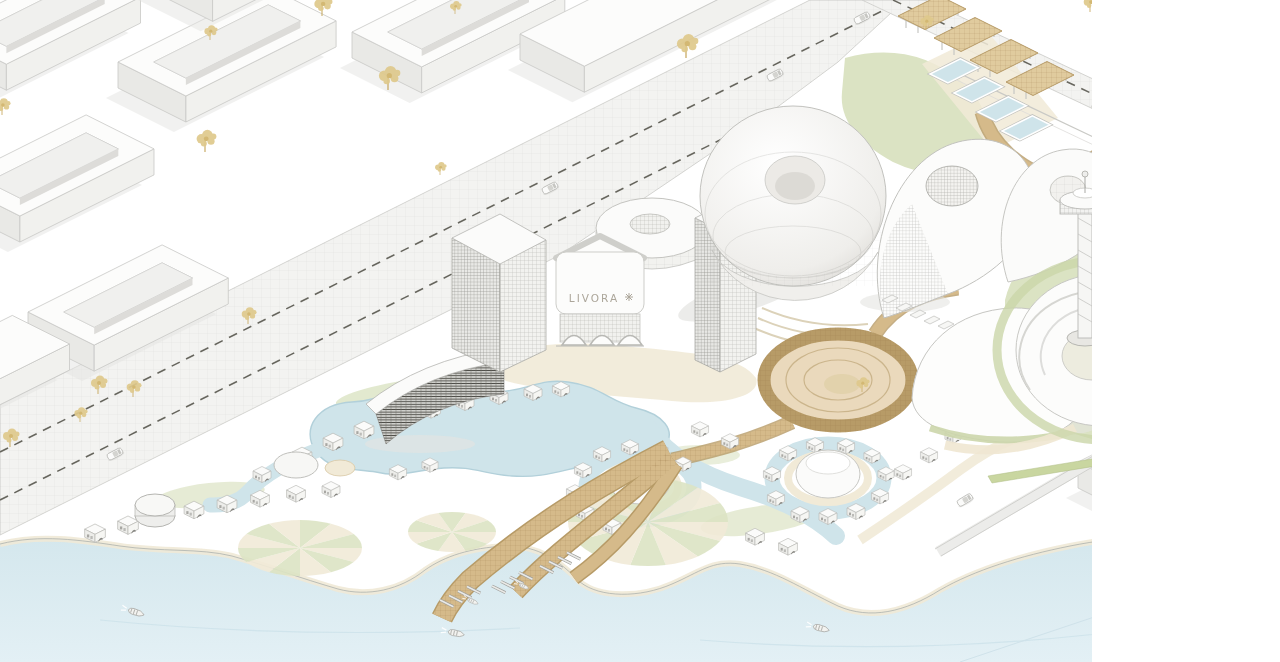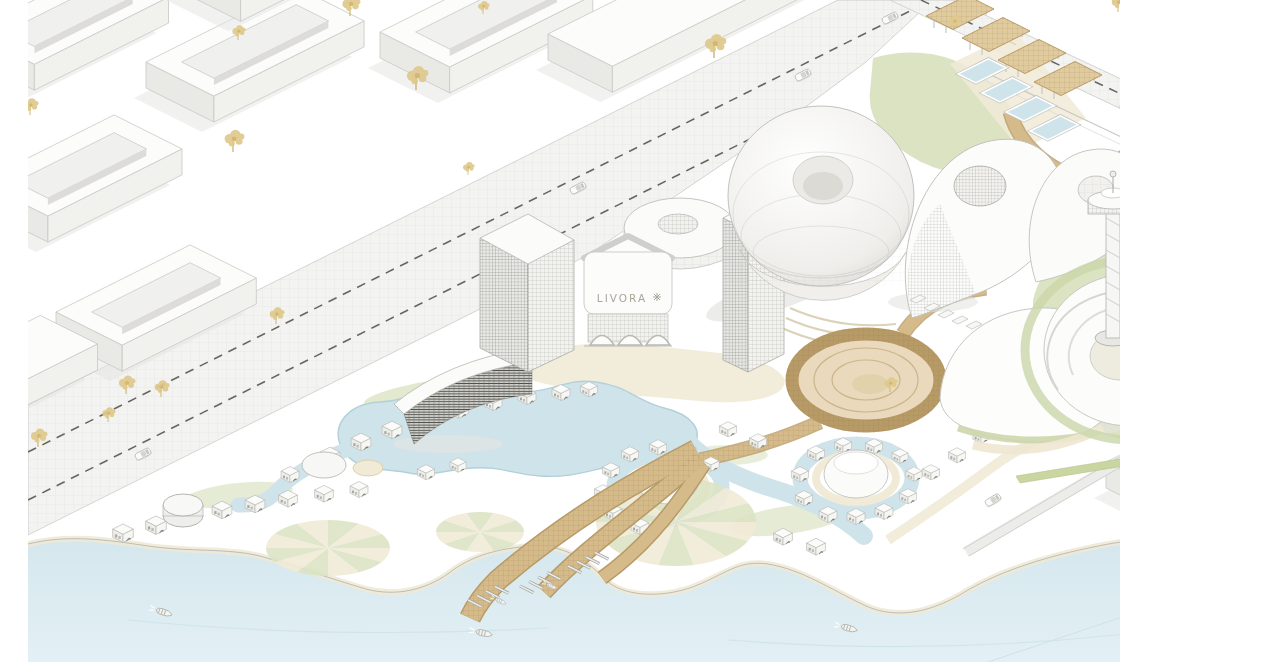--- a/index.html
+++ b/index.html
@@ -1,16 +1,16 @@
 <!DOCTYPE html>
 <html><head>
 <meta charset="utf-8">
 <style>
   html,body{margin:0;padding:0;background:#ffffff;font-family:"DejaVu Sans",sans-serif;}
-  .stage{position:relative;width:1092px;height:662px;overflow:hidden;background:#fff;padding-left:28px;}
+  .stage{position:relative;width:1092px;height:662px;overflow:hidden;background:#fff;}
   svg{display:block}
   text.sign{font-family:"DejaVu Sans",sans-serif;font-size:10.5px;letter-spacing:2px;fill:#aca69a;}
 </style>
 </head>
 <body>
 
 <div class="stage">
 <svg width="1280" height="662" viewBox="0 0 1280 662">
   <defs>
     <linearGradient id="seaGrad" x1="0" y1="0" x2="0" y2="1">

